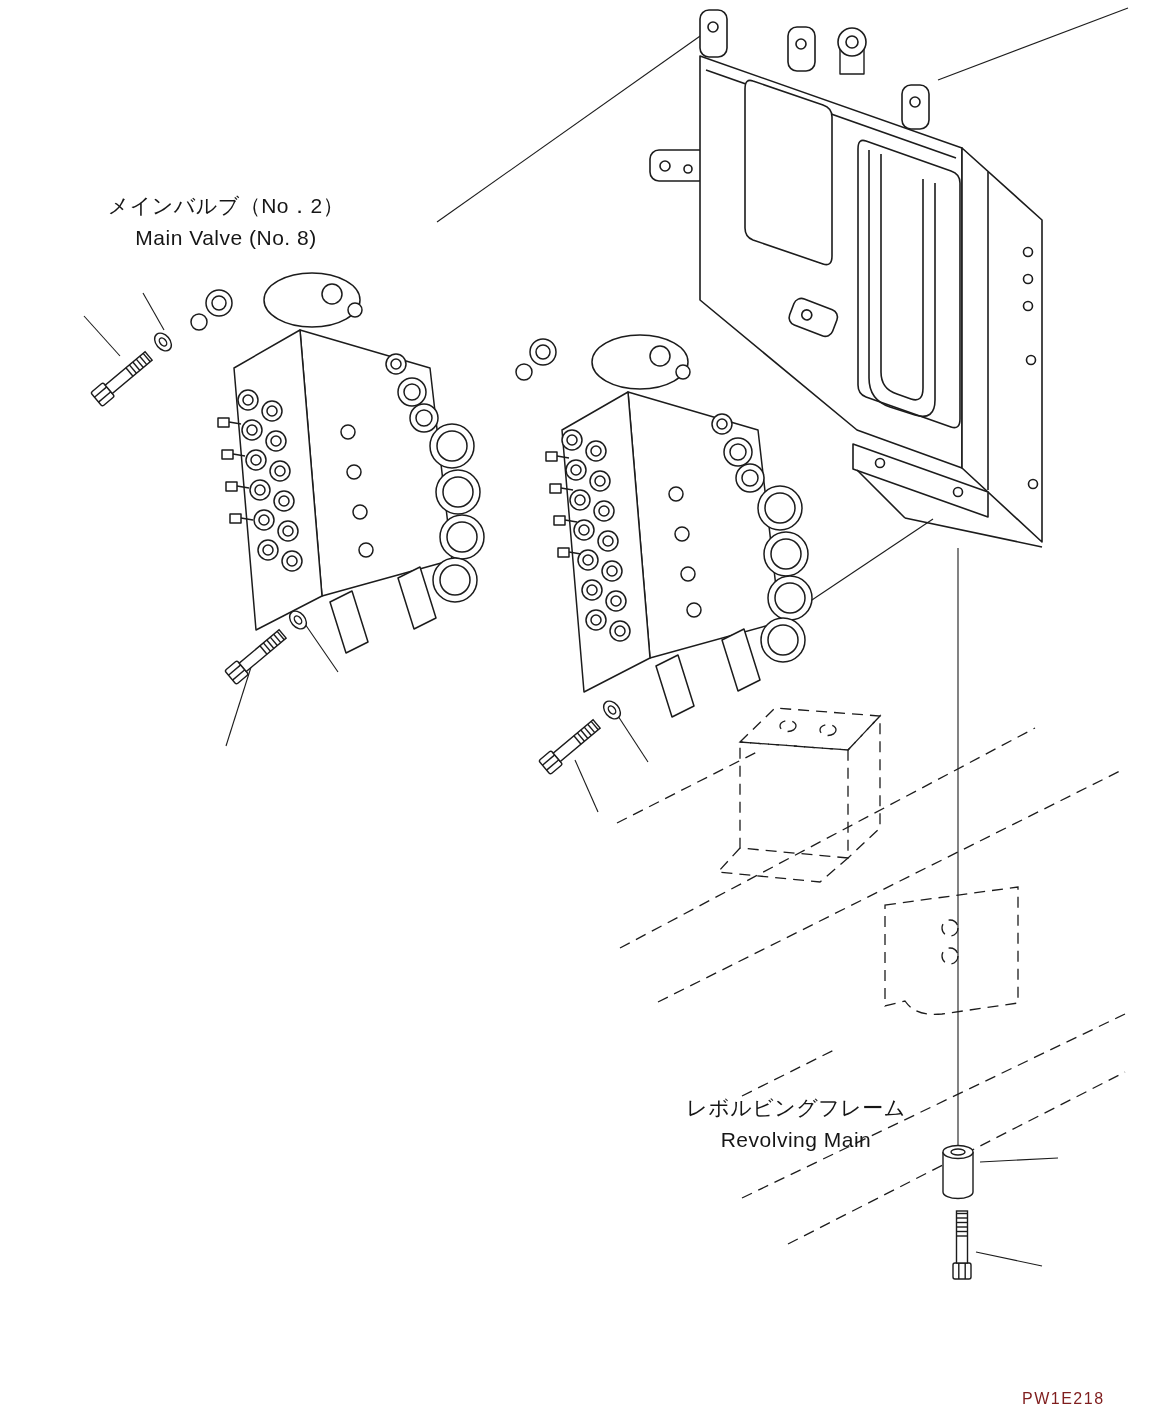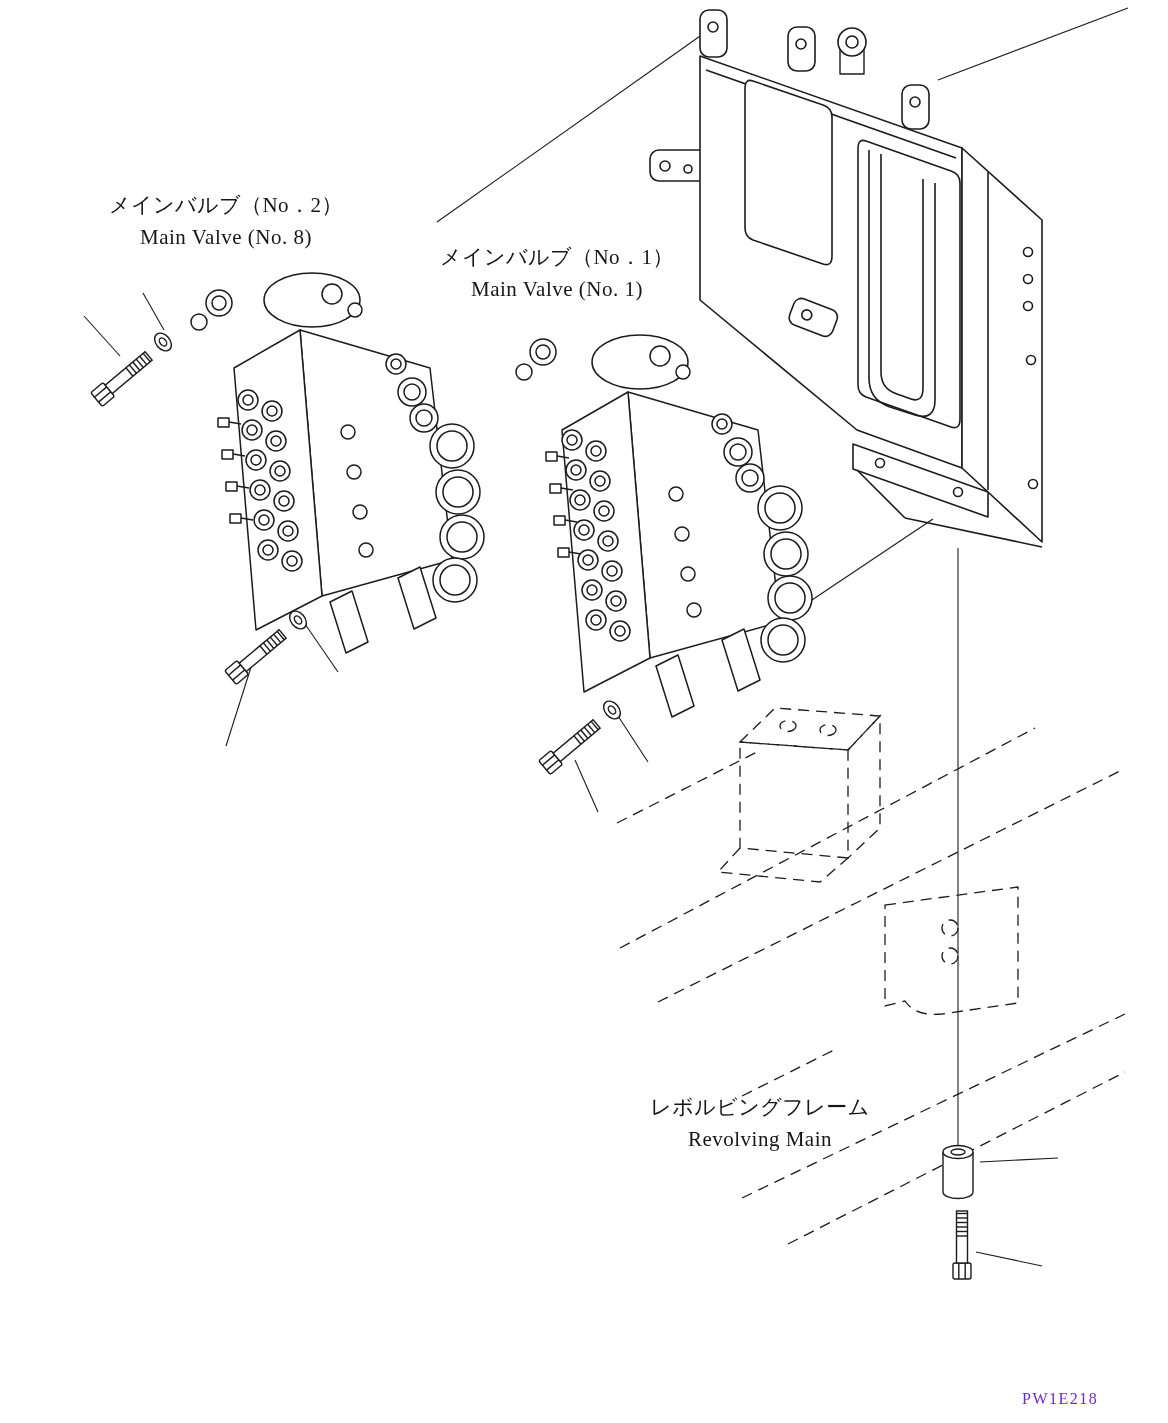--- a/index.html
+++ b/index.html
@@ -1,38 +1,38 @@
 <!DOCTYPE html>
 <html><head>
 <meta charset="utf-8">
 <style>
   html,body{margin:0;padding:0;background:#e8e8e8;}
   .canvas{
     position:relative;
     width:1168px;height:1423px;
     background:#ffffff;
     overflow:hidden;
-    font-family:Liberation Serif, serif;
+    font-family:Liberation Sans, sans-serif;
   }
   .art{position:absolute;left:0;top:0;}
   .label{
     position:absolute;
     text-align:center;
     font-size:21px;
     line-height:1.5;
     color:#161616;
     letter-spacing:.5px;
     white-space:nowrap;
   }
   .code{
     position:absolute;
     left:1022px;top:1390px;
     font-size:16px;
     letter-spacing:1.5px;
-    color:#6d28d9;
+    color:#7f1d1d;
   }
 </style>
 </head>
 <body>
 
 <div class="canvas">
 
   <svg class="art" width="1168" height="1423" viewBox="0 0 1168 1423" xmlns="http://www.w3.org/2000/svg">
 
     <defs>
@@ -283,25 +283,21 @@
         <use href="#boltH" transform="translate(962,1264) rotate(-90)"></use>
       </g>
     </g>
   </svg>
 
   <div class="label" style="left:98px;top:190px;width:256px;">
     <div>メインバルブ（No．2）</div>
     <div>Main Valve (No. 8)</div>
   </div>
 
-  <div class="label" style="left:434px;top:242px;width:246px;">
-    <div>メインバルブ（No．1）</div>
-    <div>Main Valve (No. 1)</div>
-  </div>
-
-  <div class="label" style="left:640px;top:1092px;width:240px;">
+
+  <div class="label" style="left:676px;top:1092px;width:240px;">
     <div>レボルビングフレーム</div>
     <div>Revolving Main</div>
   </div>
 
   <div class="code">PW1E218</div>
 
 </div>
 
 </body></html>

